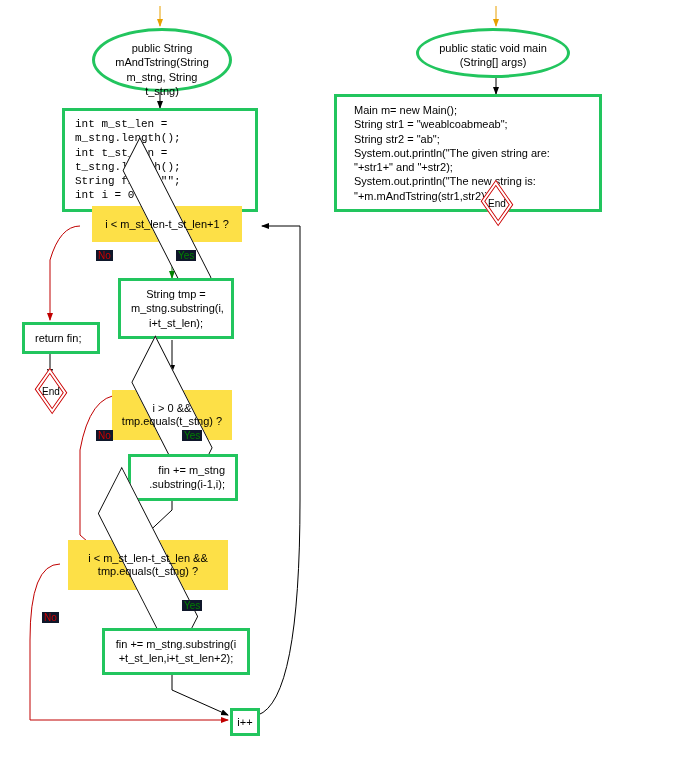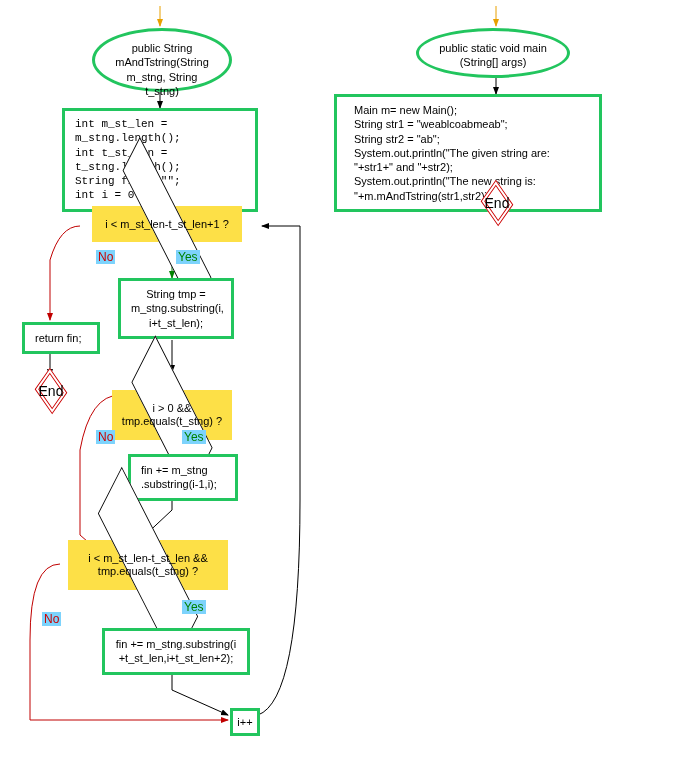--- a/index.html
+++ b/index.html
@@ -65,33 +65,33 @@
     .end-inner {
       position: absolute;
       inset: 3px;
       border: 1px solid #c00;
       transform: rotate(45deg) skew(10deg, 10deg);
       background: #fff;
     }
     .end-text {
       position: relative;
       z-index: 2;
-      font-size: 14px;
+      font-size: 10px;
     }
     svg.arrows {
       position: absolute;
       top: 0; left: 0;
       width: 682px;
       height: 769px;
       pointer-events: none;
     }
     .edge-label {
       position: absolute;
-      font-size: 12px;
-      background: #7dd3fc;
+      font-size: 10px;
+      background: #0f172a;
       padding: 0 2px;
     }
     .yes { color: #008000; }
     .no { color: #c00; }
   </style>
 </head>
 <body>
 
 <svg class="arrows">
   <defs>
@@ -168,21 +168,21 @@
 
 <div class="node rect" style="left:118px; top:278px; width:116px; text-align:center;">
   <span>String tmp = m_stng.substring(i, i+t_st_len);</span>
 </div>
 
 <div class="diamond" style="left:112px; top:390px; width:120px; height:50px;">
   <div class="diamond-shape"></div>
   <div class="diamond-text">i &gt; 0 &amp;&amp; tmp.equals(t_stng) ?</div>
 </div>
 
-<div class="node rect" style="left:128px; top:454px; width:110px; text-align:left;">
+<div class="node rect" style="left:128px; top:454px; width:110px; text-align:right;">
   <span>fin += m_stng .substring(i-1,i);</span>
 </div>
 
 <div class="diamond" style="left:68px; top:540px; width:160px; height:50px;">
   <div class="diamond-shape"></div>
   <div class="diamond-text">i &lt; m_st_len-t_st_len &amp;&amp; tmp.equals(t_stng) ?</div>
 </div>
 
 <div class="node rect" style="left:102px; top:628px; width:148px; text-align:center;">
   <span>fin += m_stng.substring(i +t_st_len,i+t_st_len+2);</span>

